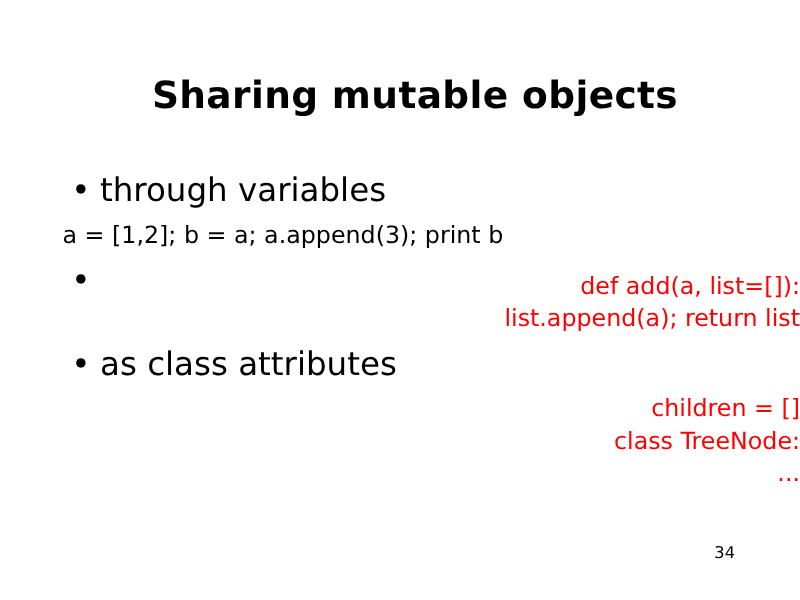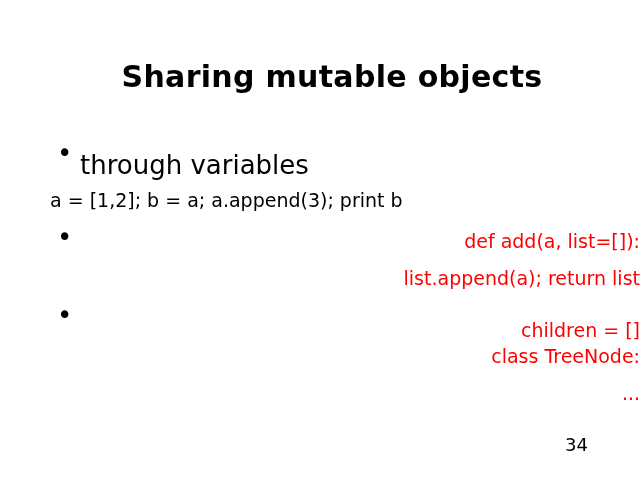--- a/index.html
+++ b/index.html
@@ -64,49 +64,48 @@
     top: 0;
     width: 20px;
     font-family: "DejaVu Sans", sans-serif;
     font-size: 26px;
     line-height: 31px;
     color: #000000;
   }
   .bullet-text {
     display: inline-block;
     margin-left: 22px;
-    margin-top: 12px;
   }
 
   .code-line {
     display: block;
     font-family: "DejaVu Sans", sans-serif;
     font-size: 19px;
     font-weight: normal;
     line-height: 26px;
     white-space: pre;
     color: #000000;
   }
   .code-line.red {
     color: #ff0000;
     text-align: right;
   }
   .code-indent-1 { padding-left: 50px; }
-  .code-indent-2 { padding-left: 79px; margin-top: 11px; }
+  .code-indent-2 { padding-left: 79px; }
 
   .gap-sm { height: 6px; }
   .gap-md { height: 9px; }
 
   
   .page-number {
     position: absolute;
     right: 52px;
     top: 436px;
     font-family: "DejaVu Sans", sans-serif;
-    font-size: 18px;
+    font-size: 13px;
     color: #000000;
     line-height: 1;
   }
 </style>
 </head>
 <body>
 
 <div class="slide">
 
   <div class="slide-title">Sharing mutable objects</div>
@@ -131,20 +130,21 @@
       <div class="gap-sm"></div>
       <div class="code-line code-indent-1 red">def add(a, list=[]):</div>
       <div class="code-line code-indent-2 red">list.append(a); return list</div>
     </div>
 
     <div class="gap-md"></div>
 
     <div class="bullet-group">
       <div class="bullet-line">
         <span class="bullet-marker">•</span>
+        <span class="bullet-text">as class attributes</span>
       </div>
       <div class="gap-sm"></div>
       <div class="code-line code-indent-2 red">children = []</div>
       <div class="code-line code-indent-1 red">class TreeNode:</div>
       <div class="code-line code-indent-2 red">...</div>
     </div>
 
   </div>
 
   <div class="page-number">34</div>

